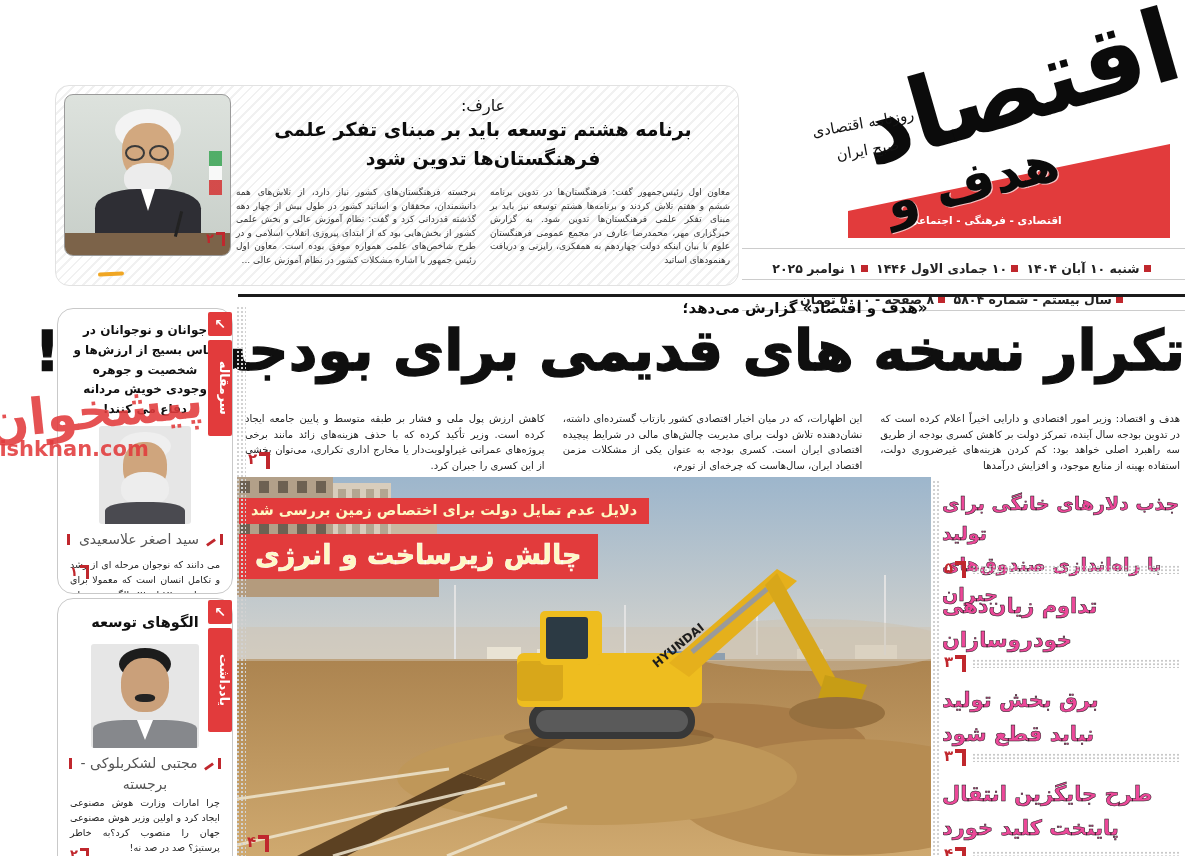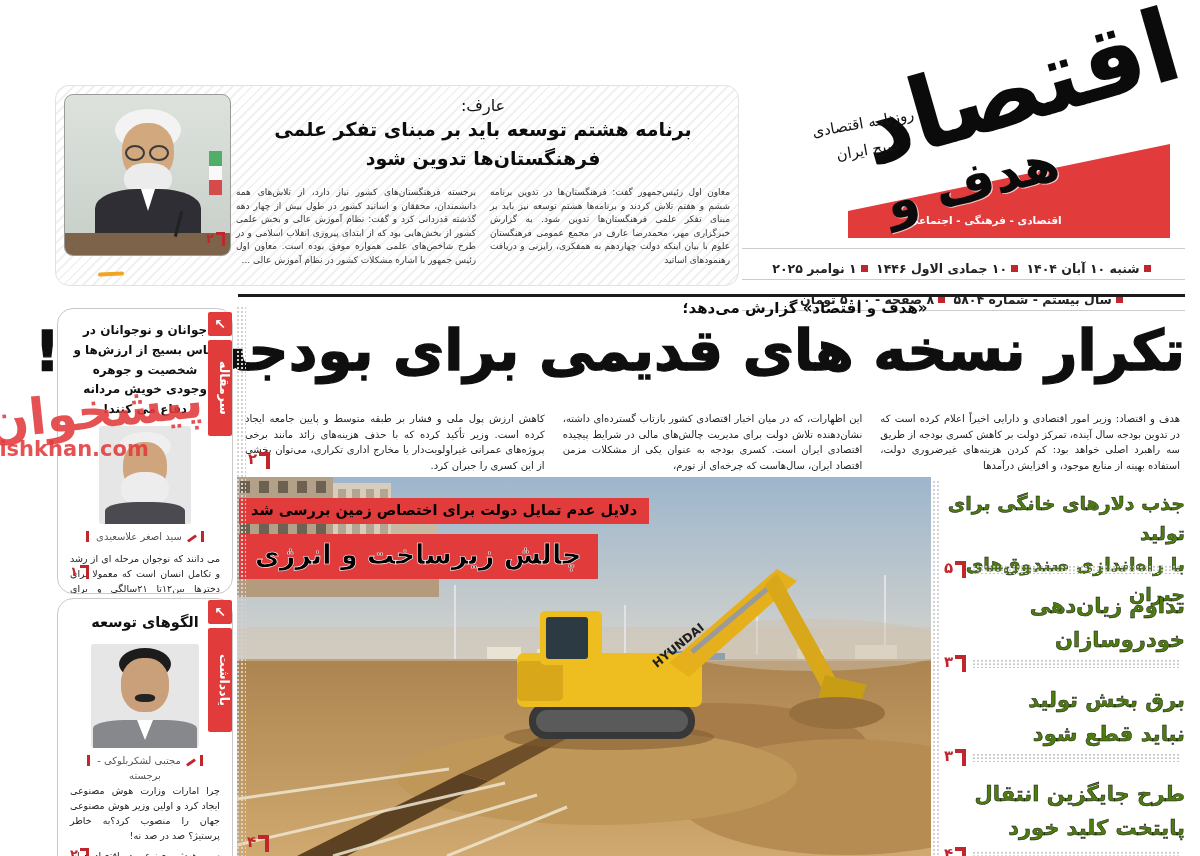--- a/index.html
+++ b/index.html
@@ -42,37 +42,37 @@
 
   
   .pgmark{direction:ltr;display:flex;align-items:flex-start;gap:2px;color:#c0272d;
           font-weight:bold;font-size:15px;line-height:1;}
   .pgmark .corner{width:7px;height:13px;border-top:4px solid #c0272d;border-right:4px solid #c0272d;}
   .pgmark.small{font-size:13px;}
   .pgmark.small .corner{width:6px;height:11px;border-top:3px solid #c0272d;border-right:3px solid #c0272d;}
 
   
   .photo-frame{overflow:hidden;background:#b9c6d2;}
-  .redlabel{position:absolute;background:#e23b3c;color:#000000;font-weight:bold;white-space:nowrap;}
+  .redlabel{position:absolute;background:#e23b3c;color:#fef9c3;font-weight:bold;white-space:nowrap;}
   .redlabel.top{font-size:14.5px;padding:4px 12px 6px;}
   .redlabel.main{font-size:27px;padding:5px 16px 9px;-webkit-text-stroke:.6px #fff;}
 
   
-  .rail-title{position:absolute;width:100%;font-weight:bold;text-align:right;color:#4d7c0f;
+  .rail-title{position:absolute;width:100%;font-weight:bold;text-align:left;color:#ec4899;
               line-height:1.6;-webkit-text-stroke:.5px #141414;}
   .rail-sep{position:absolute;left:0;right:4px;height:14px;}
   .rail-sep .dots{margin-left:30px;height:9px;margin-top:3px;
       background-image:radial-gradient(circle,#c9c9c9 1px,transparent 1.2px);background-size:4px 3.5px;}
   .rail-sep .pgmark{position:absolute;left:2px;top:-1px;}
 
   
   .sidebox{border:1.5px solid #c9c9c9;border-radius:16px;overflow:hidden;background:#fff;}
   .side-headline{font-weight:bold;text-align:center;color:#101010;line-height:1.65;}
   .side-photo{position:relative;margin:6px auto 0;background:#e6e6e6;border-radius:3px;overflow:hidden;}
-  .side-caption{text-align:center;font-size:10px;color:#555;margin-top:5px;line-height:1.5;}
+  .side-caption{text-align:center;font-size:14px;color:#555;margin-top:5px;line-height:1.5;}
   .capbar{display:inline-block;width:3px;height:11px;background:#c0272d;vertical-align:middle;margin:0 4px;}
   .penicon{display:inline-block;width:10px;height:3px;background:#c0272d;transform:rotate(-35deg);margin-left:2px;}
   .side-body{font-size:9.5px;line-height:1.6;text-align:justify;color:#222;padding:0 12px;}
   .vtab{background:#e23b3c;color:#fff;writing-mode:vertical-rl;text-align:center;
         font-size:12.5px;font-weight:bold;width:24px;border-radius:2px;padding:6px 0;}
   .tab-arrow{width:24px;height:24px;background:#e23b3c;color:#fff;font-size:14px;font-weight:bold;
              text-align:center;line-height:24px;border-radius:2px;direction:ltr;}
   .vdots{background-image:radial-gradient(circle,#d2d2d2 1px,transparent 1.2px);background-size:4px 4px;}
 
   

